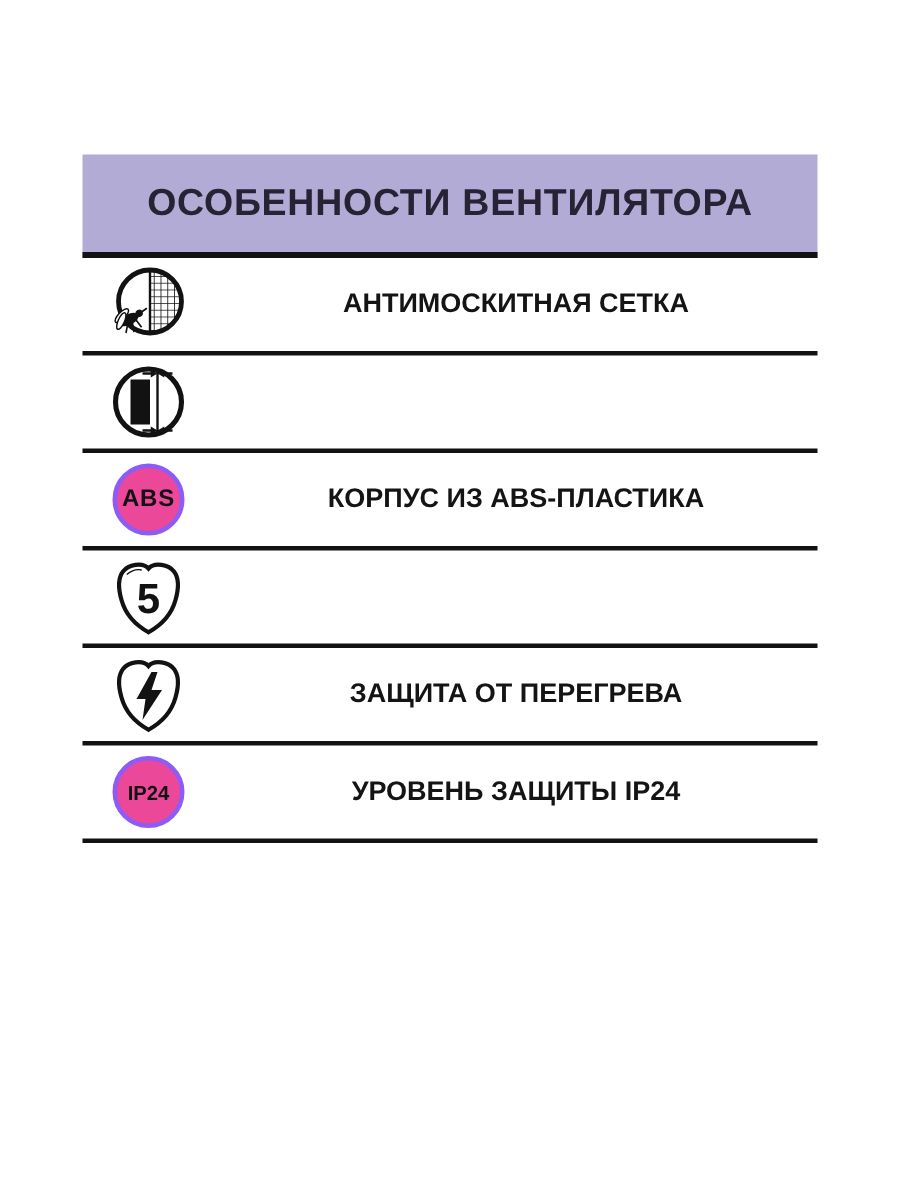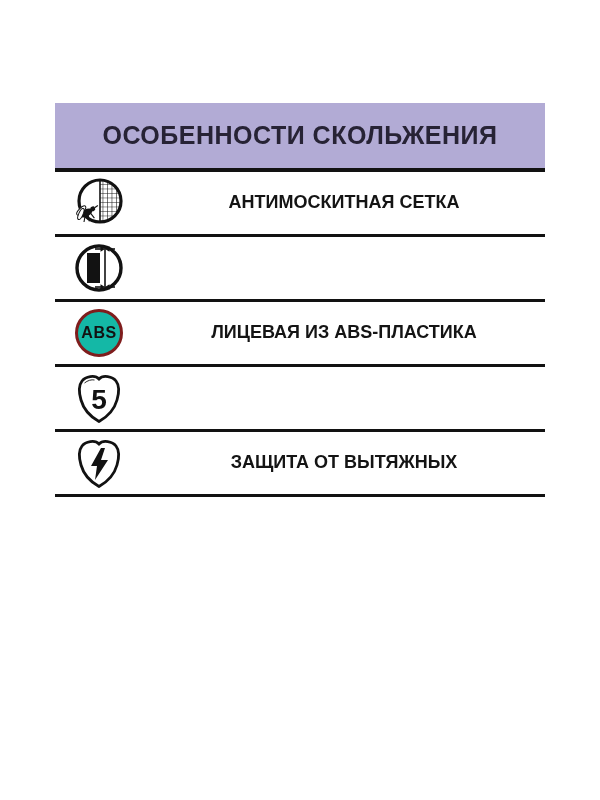--- a/index.html
+++ b/index.html
@@ -45,39 +45,39 @@
     color: #141414;
     font-size: 18px;
     font-weight: bold;
     line-height: 1.22;
     padding: 0 4px;
   }
   .label-cell.two-line { font-size: 17px; }
   .label-cell span { display: block; white-space: nowrap; }
   .circle-badge {
     width: 48px; height: 48px;
-    border: 3px solid #7f1d1d;
+    border: 3px solid #8b5cf6;
     border-radius: 50%;
     display: flex; align-items: center; justify-content: center;
     font-weight: bold; color: #121212;
     box-sizing: border-box;
-    background: #14b8a6;
+    background: #ec4899;
   }
   .circle-badge.abs  { font-size: 16px; letter-spacing: 0.5px; }
   .circle-badge.ip24 { font-size: 13.5px; letter-spacing: 0; }
   svg { display: block; }
 </style>
 </head>
 <body>
 
 <div class="page">
   <div class="sheet">
 
     <div class="header">
-      <div class="title">ОСОБЕННОСТИ СКОЛЬЖЕНИЯ</div>
+      <div class="title">ОСОБЕННОСТИ ВЕНТИЛЯТОРА</div>
     </div>
 
     <div class="feature-row">
       <div class="icon-cell">
         <svg width="56" height="56" viewBox="0 0 56 56">
           <defs>
             <pattern id="mesh" width="4.5" height="4.5" patternUnits="userSpaceOnUse">
               <path d="M0,0 H4.5 M0,0 V4.5" stroke="#121212" stroke-width="1.1" fill="none"></path>
             </pattern>
             <clipPath id="cclip">
@@ -120,21 +120,21 @@
           <polygon points="38.5,44.3 34,47 38.5,49.7" fill="#121212"></polygon>
         </svg>
       </div>
     </div>
 
     <div class="feature-row">
       <div class="icon-cell">
         <div class="circle-badge abs">ABS</div>
       </div>
       <div class="label-cell">
-        <span>ЛИЦЕВАЯ ИЗ ABS-ПЛАСТИКА</span>
+        <span>КОРПУС ИЗ ABS-ПЛАСТИКА</span>
       </div>
     </div>
 
     <div class="feature-row">
       <div class="icon-cell">
         <svg width="56" height="56" viewBox="0 0 56 56">
           <path d="M28,9 C24,4.5 14.5,6.5 11,11 C7.5,15.5 8,23 10,30 C12.5,39 19,46.5 28,51.5 C37,46.5 43.5,39 46,30 C48,23 48.5,15.5 45,11 C41.5,6.5 32,4.5 28,9 Z" fill="none" stroke="#121212" stroke-width="2.8"></path>
           <path d="M13.5,13 C16.5,10.5 20.5,9.3 23.5,10" fill="none" stroke="#121212" stroke-width="0.9"></path>
           <text x="28" y="38.5" text-anchor="middle" font-size="28" font-weight="bold" font-family="Liberation Sans, sans-serif" fill="#121212">5</text>
         </svg>
@@ -142,21 +142,29 @@
     </div>
 
     <div class="feature-row">
       <div class="icon-cell">
         <svg width="56" height="56" viewBox="0 0 56 56">
           <path d="M28,9 C24,4.5 14.5,6.5 11,11 C7.5,15.5 8,23 10,30 C12.5,39 19,46.5 28,51.5 C37,46.5 43.5,39 46,30 C48,23 48.5,15.5 45,11 C41.5,6.5 32,4.5 28,9 Z" fill="none" stroke="#121212" stroke-width="2.8"></path>
           <polygon points="30,13 20,31 26,31 24,45 37,25 30,25 34,13" fill="#121212"></polygon>
         </svg>
       </div>
       <div class="label-cell">
-        <span>ЗАЩИТА ОТ ВЫТЯЖНЫХ</span>
+        <span>ЗАЩИТА ОТ ПЕРЕГРЕВА</span>
       </div>
     </div>
 
 
+    <div class="feature-row">
+      <div class="icon-cell">
+        <div class="circle-badge ip24">IP24</div>
+      </div>
+      <div class="label-cell">
+        <span>УРОВЕНЬ ЗАЩИТЫ IP24</span>
+      </div>
+    </div>
 
 
   </div>
 </div>
 
 </body></html>

